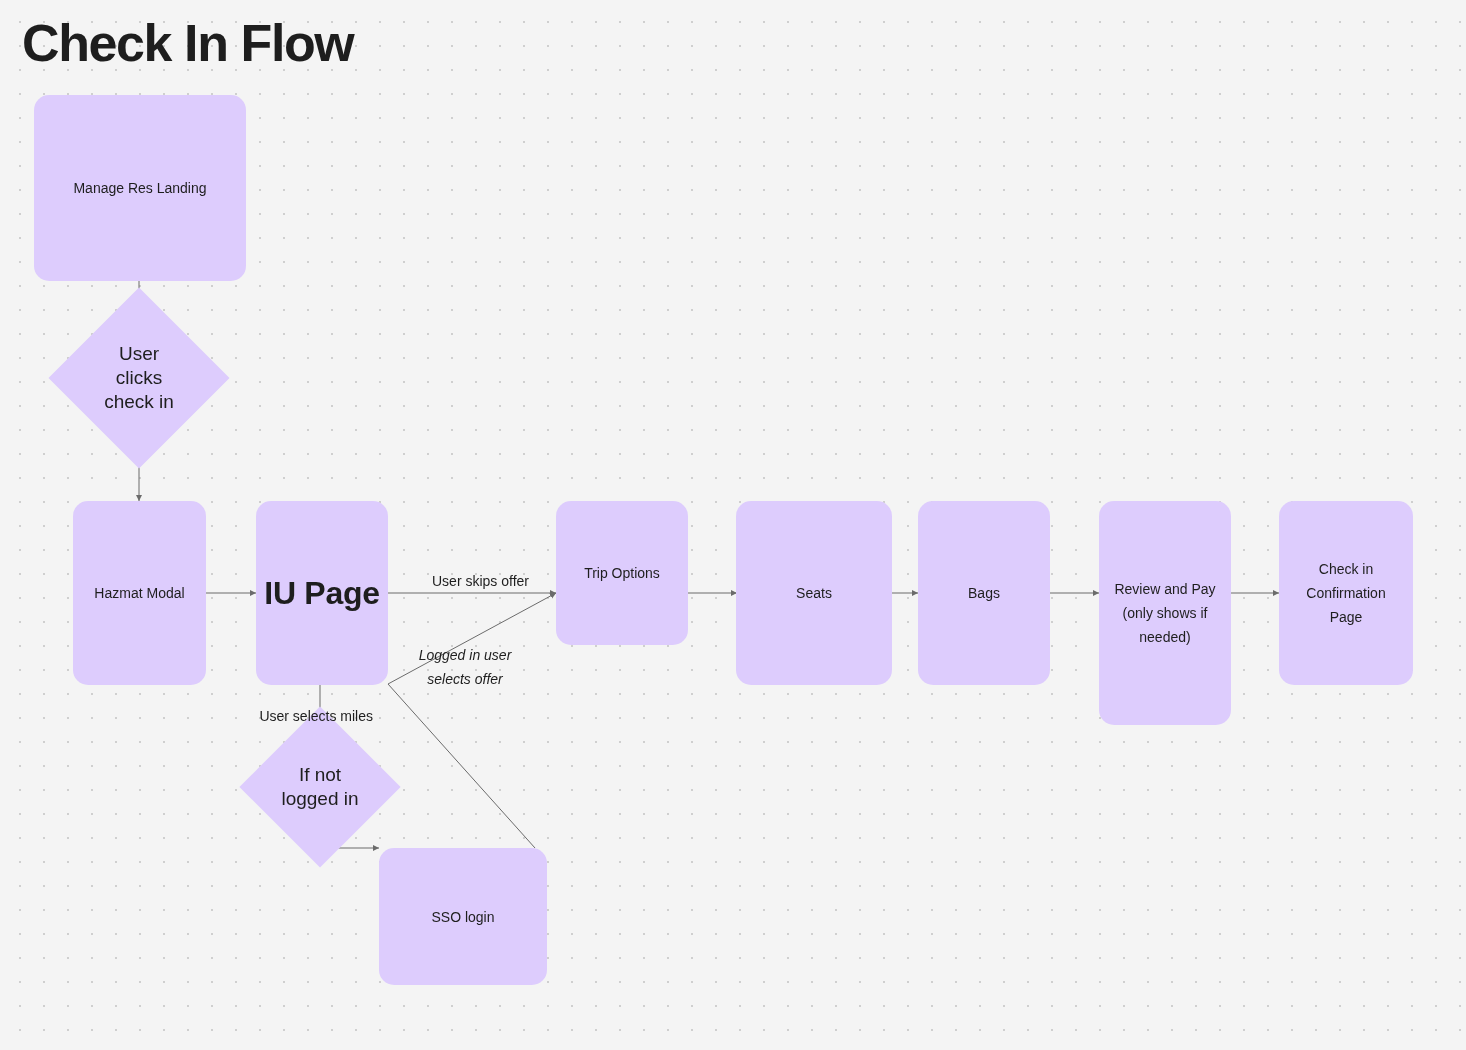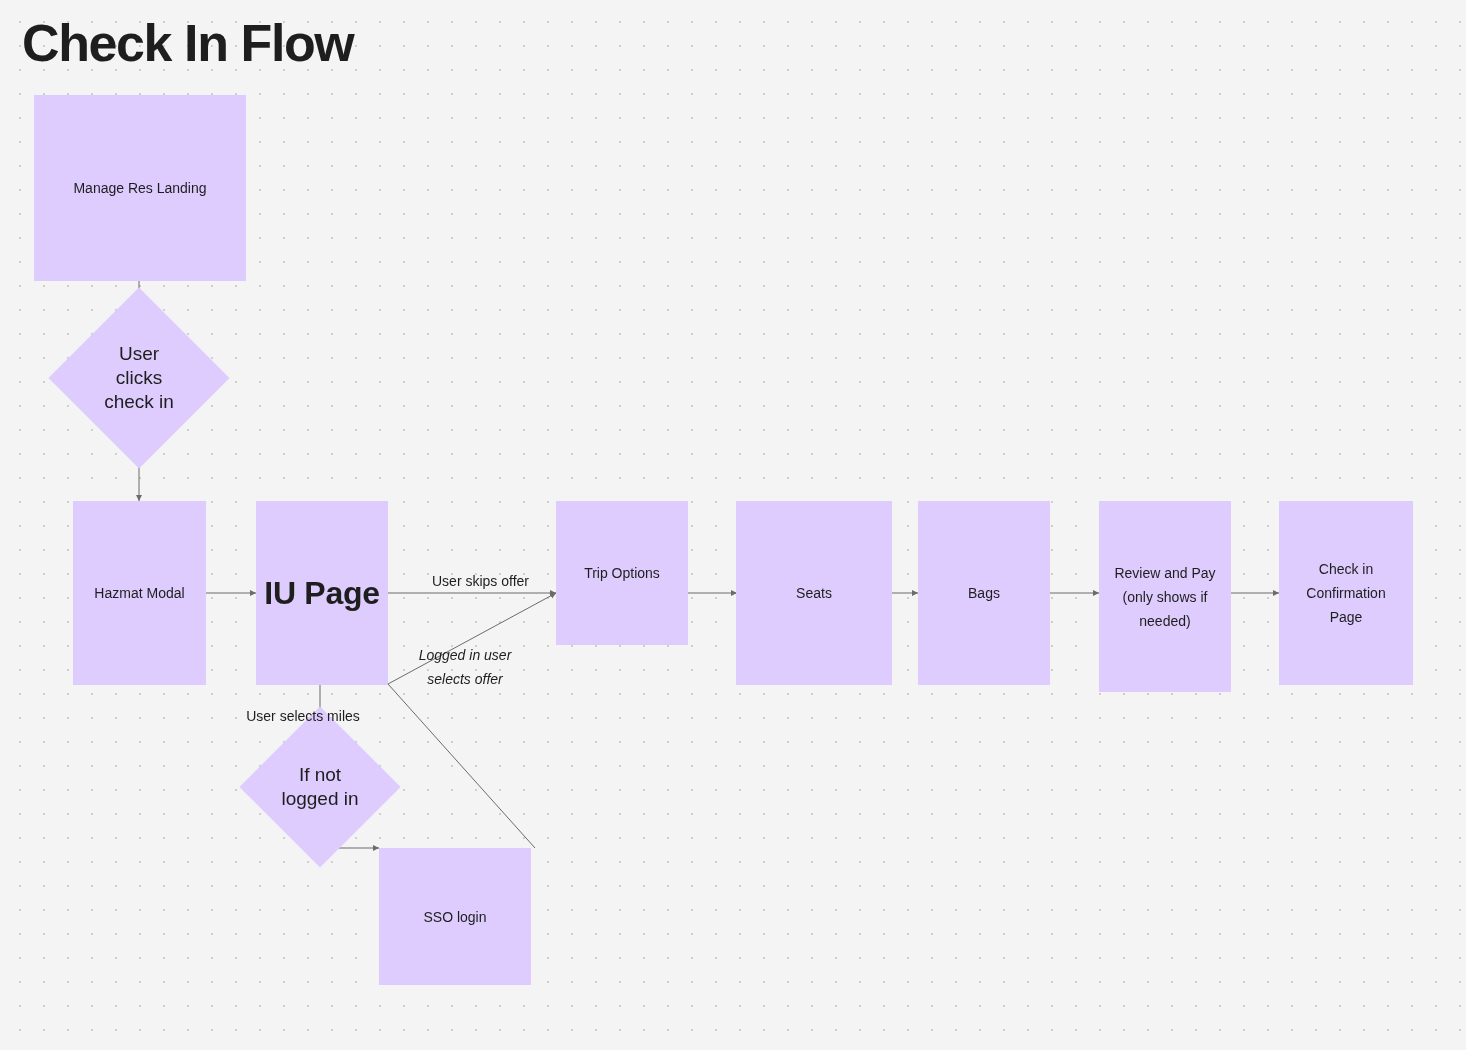--- a/index.html
+++ b/index.html
@@ -56,20 +56,21 @@
     position: absolute;
     background: #DDCCFD;
     display: flex;
     align-items: center;
     justify-content: center;
     text-align: center;
     color: #1E1E1E;
     font-size: 14px;
     line-height: 24px;
     font-family: "Liberation Sans", sans-serif;
+    border-radius: 15px;
   }
   .node .node-label {
     padding: 0 6px;
     white-space: pre-line;
   }
   .node.emphasis .node-label {
     font-size: 32px;
     font-weight: 700;
     line-height: 30px;
     letter-spacing: -0.3px;
@@ -166,37 +167,37 @@
     </div>
     <div class="node" style="left: 556px; top: 501px; width: 132px; height: 144px;">
       <div class="node-label">Trip Options</div>
     </div>
     <div class="node" style="left: 736px; top: 501px; width: 156px; height: 184px;">
       <div class="node-label">Seats</div>
     </div>
     <div class="node" style="left: 918px; top: 501px; width: 132px; height: 184px;">
       <div class="node-label">Bags</div>
     </div>
-    <div class="node" style="left: 1099px; top: 501px; width: 132px; height: 191px;">
+    <div class="node" style="left: 1099px; top: 501px; width: 132px; height: 224px;">
       <div class="node-label">Review and Pay
 (only shows if
 needed)</div>
     </div>
     <div class="node" style="left: 1279px; top: 501px; width: 134px; height: 184px;">
       <div class="node-label">Check in
 Confirmation
 Page</div>
     </div>
     <div class="diamond" style="left: 263px; top: 730px; width: 114px; height: 114px;">
       <div class="diamond-shape"></div>
       <div class="node-label">If not
 logged in</div>
     </div>
-    <div class="node" style="left: 379px; top: 848px; width: 152px; height: 137px;">
+    <div class="node" style="left: 379px; top: 848px; width: 168px; height: 137px;">
       <div class="node-label">SSO login</div>
     </div>
   </div>
 <div id="edge-labels-layer">
     <div class="edge-label" style="left: 389px; top: 569px; width: 140px; text-align: right;">User skips offer</div>
     <div class="edge-label" style="left: 400px; top: 643px; width: 130px; text-align: center; font-style: italic;">Logged in user
 selects offer</div>
-    <div class="edge-label" style="left: 233px; top: 704px; width: 140px; text-align: center;">User selects miles</div>
+    <div class="edge-label" style="left: 233px; top: 704px; width: 140px; text-align: right;">User selects miles</div>
   </div>
 
 </body></html>

